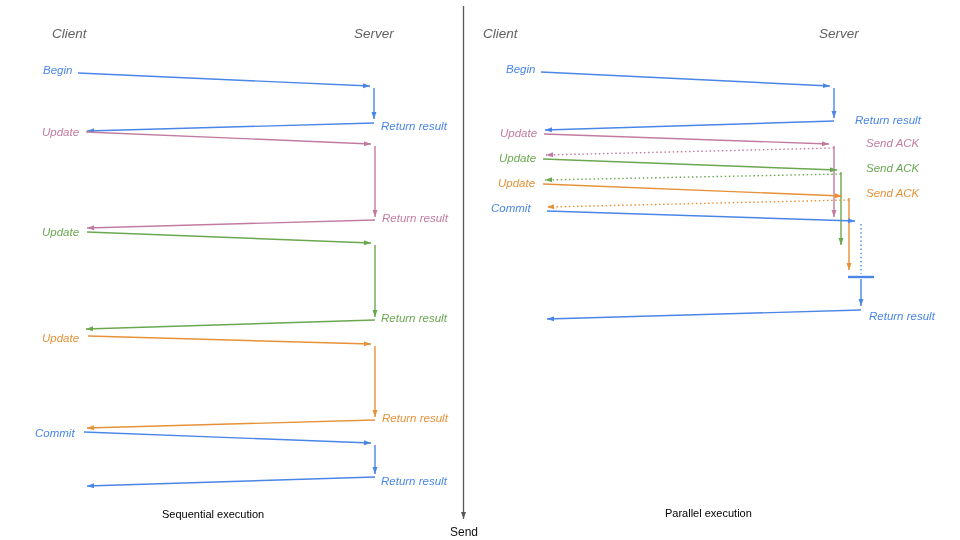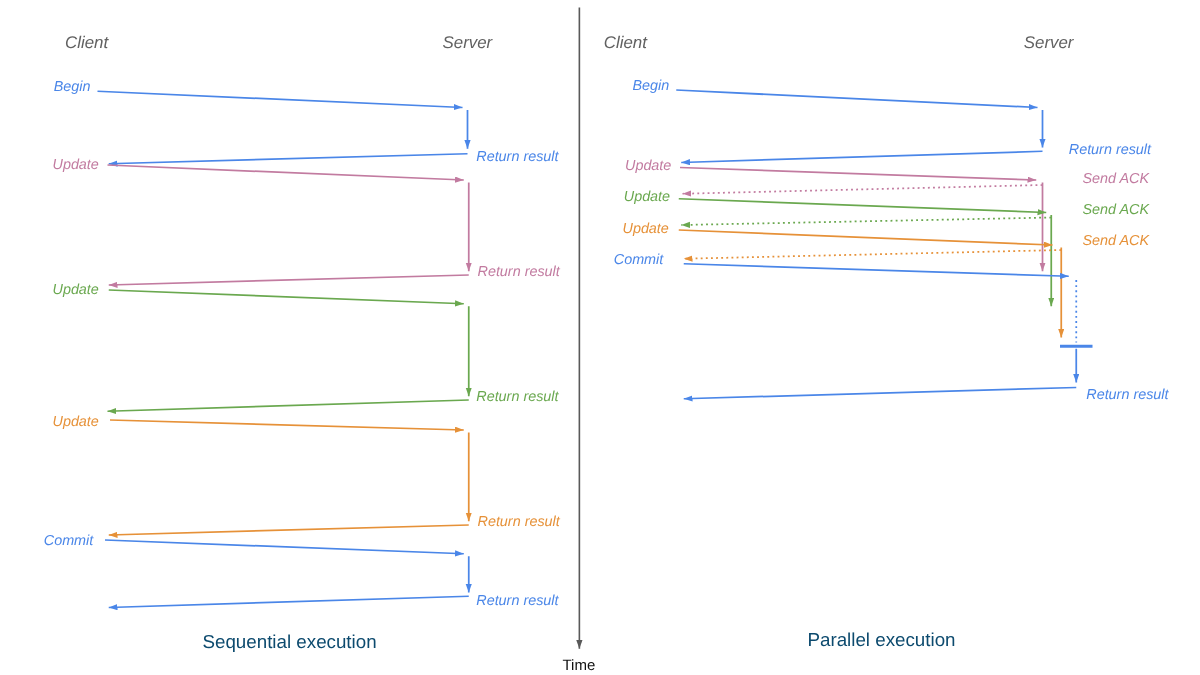--- a/index.html
+++ b/index.html
@@ -3,21 +3,21 @@
 <meta charset="utf-8">
 <style>
   html,body{margin:0;padding:0;background:#fff;}
   .canvas{
     position:relative;width:960px;height:540px;background:#ffffff;overflow:hidden;
     font-family:"Liberation Sans","DejaVu Sans",sans-serif;
   }
   .canvas svg{position:absolute;left:0;top:0;}
   .lbl{position:absolute;font-size:11.5px;line-height:12px;white-space:nowrap;font-style:italic;}
   .actor{position:absolute;font-size:13.5px;line-height:14px;font-style:italic;color:#616161;white-space:nowrap;}
-  .caption{position:absolute;font-size:15px;line-height:16px;color:#0c4a6e;white-space:nowrap;}
+  .caption{position:absolute;font-size:11px;line-height:16px;color:#000000;white-space:nowrap;}
   .time{position:absolute;font-size:12px;line-height:13px;color:#111111;white-space:nowrap;}
   .blue{color:#4a86e8}
   .pink{color:#c27ba0}
   .green{color:#6aa84f}
   .orange{color:#e69138}
 </style>
 </head>
 <body>
 
 <div class="canvas">
@@ -117,17 +117,17 @@
   <span class="lbl green" style="left:499px;top:152px">Update</span>
   <span class="lbl orange" style="left:498px;top:177px">Update</span>
   <span class="lbl blue" style="left:491px;top:202px">Commit</span>
 
   <span class="lbl blue" style="left:855px;top:114px">Return result</span>
   <span class="lbl pink" style="left:866px;top:137px">Send ACK</span>
   <span class="lbl green" style="left:866px;top:162px">Send ACK</span>
   <span class="lbl orange" style="left:866px;top:187px">Send ACK</span>
   <span class="lbl blue" style="left:869px;top:310px">Return result</span>
 
-  <span class="caption" style="left:646px;top:505px">Parallel execution</span>
+  <span class="caption" style="left:665px;top:505px">Parallel execution</span>
 
-  <span class="time" style="left:450px;top:526px">Time</span>
+  <span class="time" style="left:450px;top:526px">Send</span>
 
 </div>
 
 </body></html>

